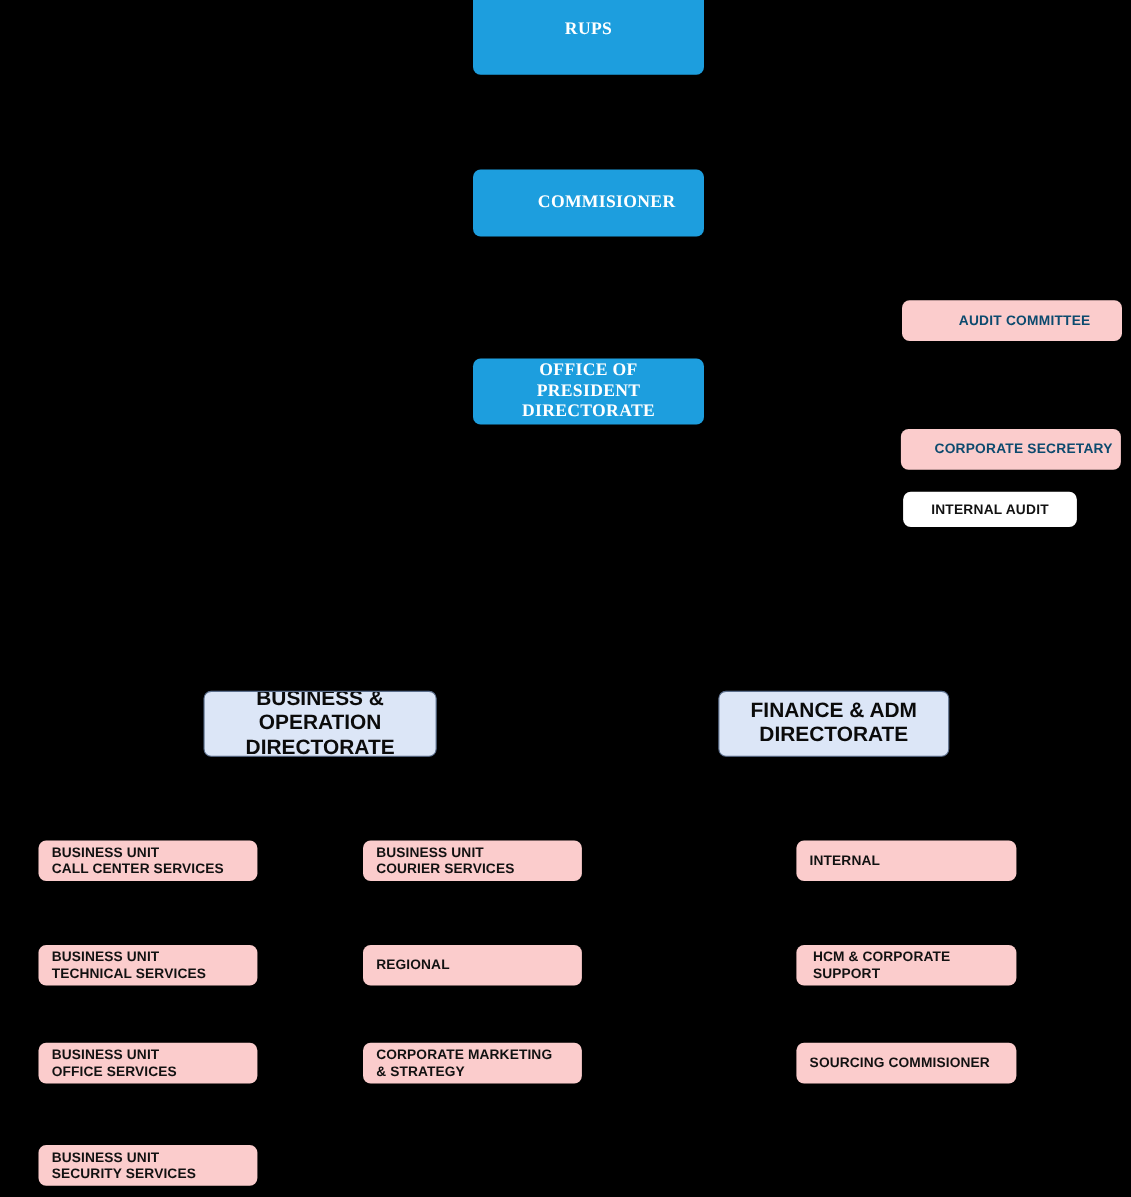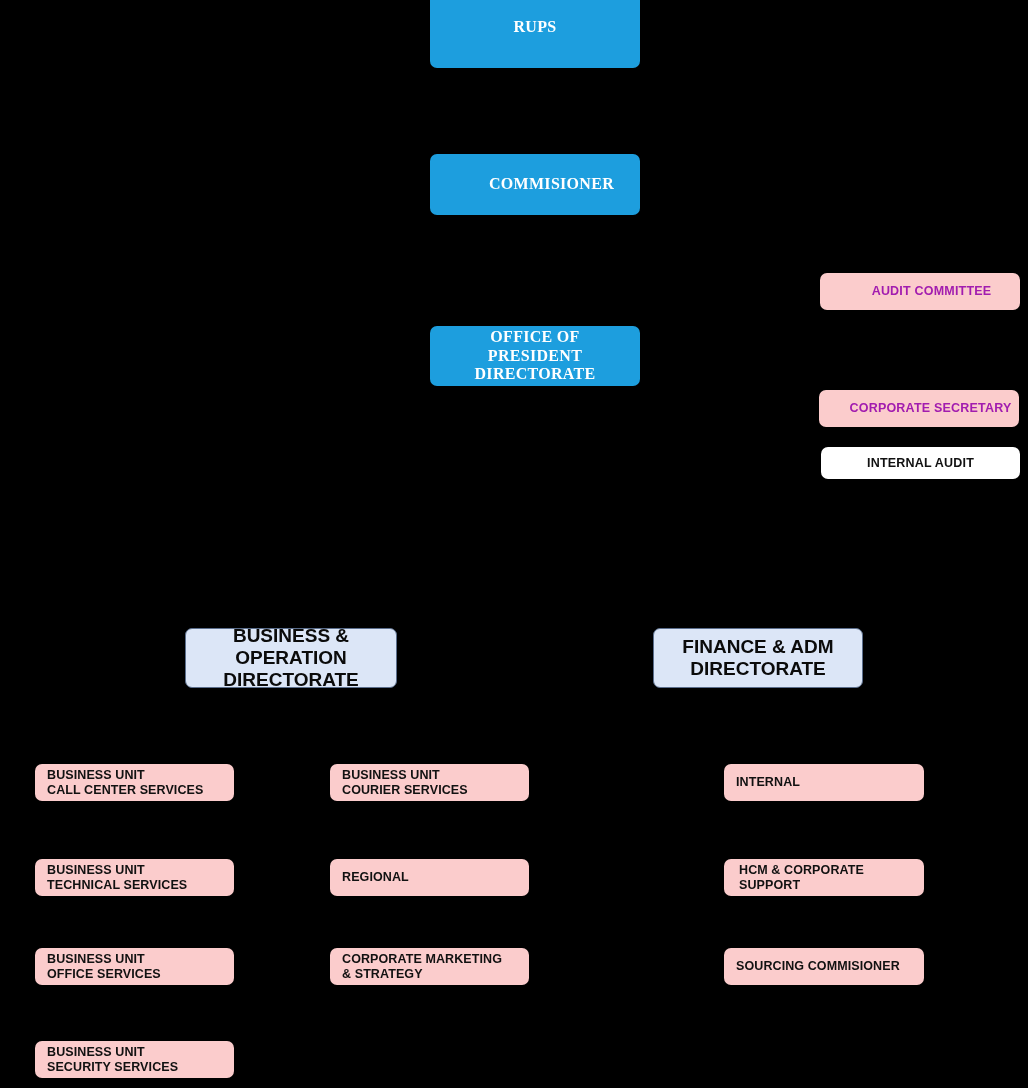--- a/index.html
+++ b/index.html
@@ -48,21 +48,21 @@
     text-align: center;
   }
 
   
   .node.staff {
     background: #fbcccc;
     justify-content: center;
     text-align: center;
   }
   .node.staff .node-label {
-    color: #a21caf;
+    color: #0c4a6e;
     font-family: "Liberation Sans", sans-serif;
     font-weight: bold;
     font-size: 12.5px;
     letter-spacing: 0.2px;
     text-align: center;
     margin-left: 23px;
   }
 
   
   .node.audit {
@@ -147,21 +147,21 @@
   </div>
 
   <div class="node staff" style="left:820px; top:273px; width:200px; height:37px;">
     <span class="node-label">AUDIT COMMITTEE</span>
   </div>
 
   <div class="node staff" style="left:819px; top:390px; width:200px; height:37px;">
     <span class="node-label">CORPORATE SECRETARY</span>
   </div>
 
-  <div class="node audit" style="left:821px; top:447px; width:199px; height:32px;">
+  <div class="node audit" style="left:821px; top:447px; width:158px; height:32px;">
     <span class="node-label">INTERNAL AUDIT</span>
   </div>
 
   <div class="node directorate" style="left:185px; top:628px; width:212px; height:60px;">
     <span class="node-label">BUSINESS &amp; OPERATION
 DIRECTORATE</span>
   </div>
 
   <div class="node directorate" style="left:653px; top:628px; width:210px; height:60px;">
     <span class="node-label">FINANCE &amp; ADM

